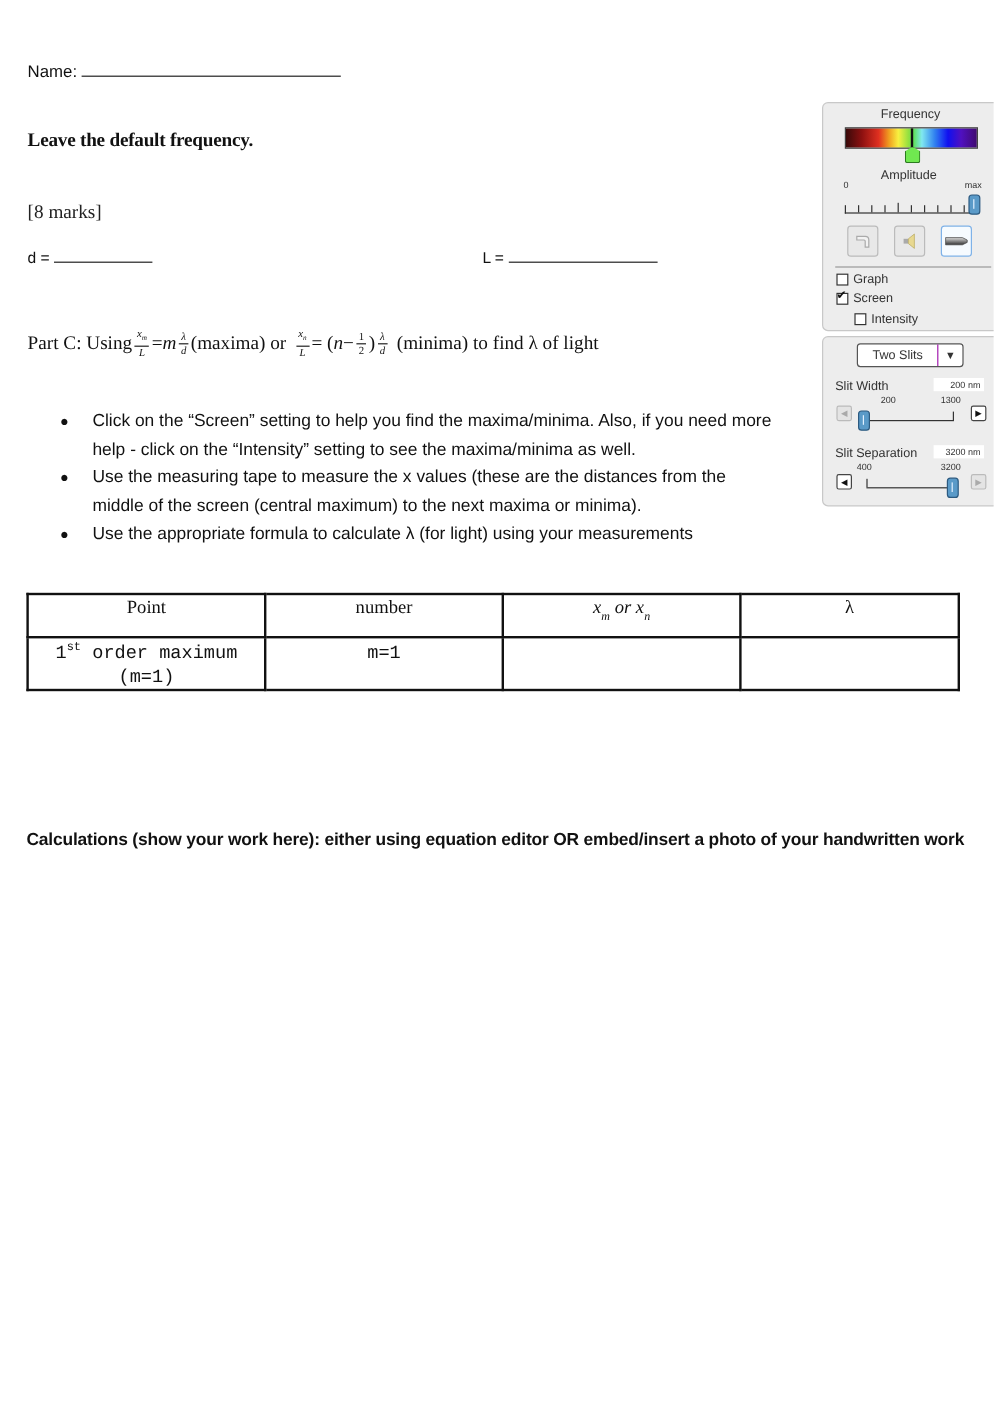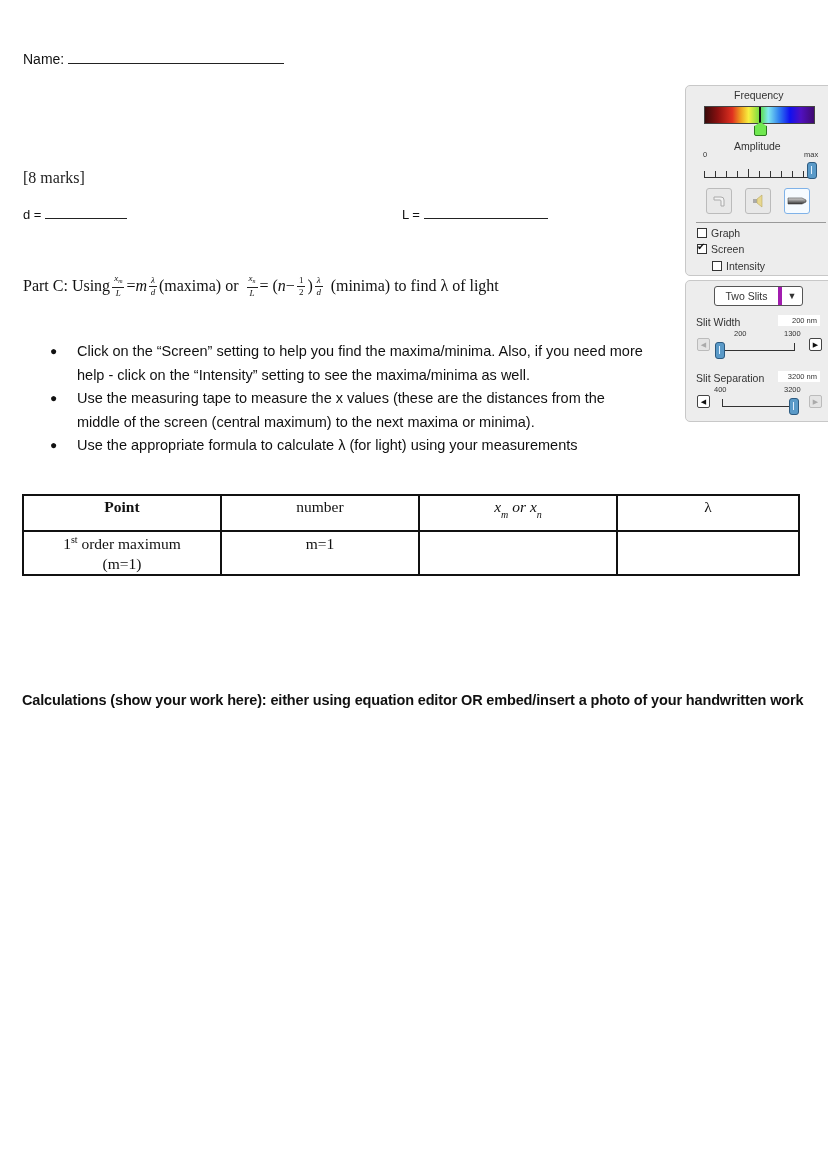--- a/index.html
+++ b/index.html
@@ -24,22 +24,22 @@
   .sub { font-size: 6px; vertical-align: -2px; }
 
   .bullets { left: 50px; top: 340px; width: 600px; font-size: 14.5px; line-height: 23.5px; }
   .bullet { display: flex; }
   .bullet .dot { width: 27px; flex: none; font-size: 12px; }
   .bullet .txt { flex: 1; }
 
   table.data { position: absolute; left: 22px; top: 494px; border-collapse: collapse; width: 778px; font-family: "Liberation Serif", "DejaVu Serif", serif; font-size: 15.5px; }
   table.data th, table.data td { border: 2px solid #111; text-align: center; vertical-align: top; padding: 2px 4px 0 4px; font-weight: normal; }
   table.data th { height: 32px; }
-  table.data td { height: 37px; line-height: 20px; }
-  table.data .c1 { width: 188px; font-weight: bold; }
+  table.data td { height: 37px; line-height: 20px; font-family: Liberation Mono, monospace; }
+  table.data .c1 { width: 188px; }
   table.data .c2 { width: 188px; }
   table.data .c3 { width: 188px; }
   sup { font-size: 10px; line-height: 0; }
   .xm { font-style: italic; }
   .xm sub { font-size: 10px; vertical-align: -6px; }
 
   .calc { left: 22px; top: 692px; font-size: 14.5px; font-weight: bold; white-space: nowrap; letter-spacing: -0.15px; }
 
   
   .panel { position: absolute; background: #ededed; border: 1px solid #c8c8c8; border-radius: 5px; font-family: "Liberation Sans", "DejaVu Sans", sans-serif; color: #333; }
@@ -55,37 +55,38 @@
   .tick { position: absolute; bottom: 0; width: 1px; height: 6px; background: #333; }
   .knob { position: absolute; width: 8px; height: 15px; background: #5a9ac8; border: 1px solid #2c5a80; border-radius: 3px; }
   .knob::after { content: ""; position: absolute; left: 3px; top: 3px; width: 1px; height: 8px; background: #e0f0ff; }
   .icon-btn { position: absolute; top: 102px; width: 24px; height: 24px; border: 1px solid #bbb; border-radius: 3px; background: #e8e8e8; display: flex; align-items: center; justify-content: center; }
   .icon-btn.sel { border-color: #7fb2e8; background: #f6fbff; }
   .sep { position: absolute; left: 10px; top: 136px; width: 130px; height: 1px; background: #999; }
   .cb { position: absolute; font-size: 10.5px; display: flex; align-items: center; }
   .box { width: 8px; height: 8px; border: 1px solid #333; background: #fff; margin-right: 4px; position: relative; }
   .box.checked::after { content: "✔"; position: absolute; left: -1px; top: -4px; font-size: 10px; color: #111; }
   .select { position: absolute; left: 28px; top: 5px; width: 87px; height: 18px; border: 1px solid #555; border-radius: 3px; background: #fff; display: flex; font-size: 10.5px; }
-  .select .val { flex: 1; display: flex; align-items: center; justify-content: center; border-right: 4px solid #a21caf; }
+  .select .val { flex: 1; display: flex; align-items: center; justify-content: center; border-right: 1px solid #a21caf; }
   .select .arrow { width: 20px; display: flex; align-items: center; justify-content: center; font-size: 9px; }
   .valbox { position: absolute; background: #fff; font-size: 7.5px; padding: 1px 3px; text-align: right; }
   .arrow-btn { position: absolute; width: 11px; height: 11px; border: 1px solid #444; border-radius: 2px; background: #fff; display: flex; align-items: center; justify-content: center; font-size: 7px; color: #111; }
   .arrow-btn.disabled { border-color: #bbb; background: #e4e4e4; color: #aaa; }
   .slider-line { position: absolute; height: 1px; background: #333; }
   .slider-end { position: absolute; width: 1px; height: 7px; background: #333; }
 </style>
 </head>
 <body>
 
 <div class="abs sans name-line">
   <span>Name:</span>
   <span class="blank" style="width:216px;"></span>
 </div>
 
 <div class="abs serif intro">
+  <div>Leave the default frequency.</div>
 </div>
 <div class="abs serif marks">[8 marks]</div>
 
 <div class="abs sans d-line">
   <span>d =</span>
   <span class="blank" style="width:82px;"></span>
 </div>
 <div class="abs sans L-line">
   <span>L =</span>
   <span class="blank" style="width:124px;"></span>

